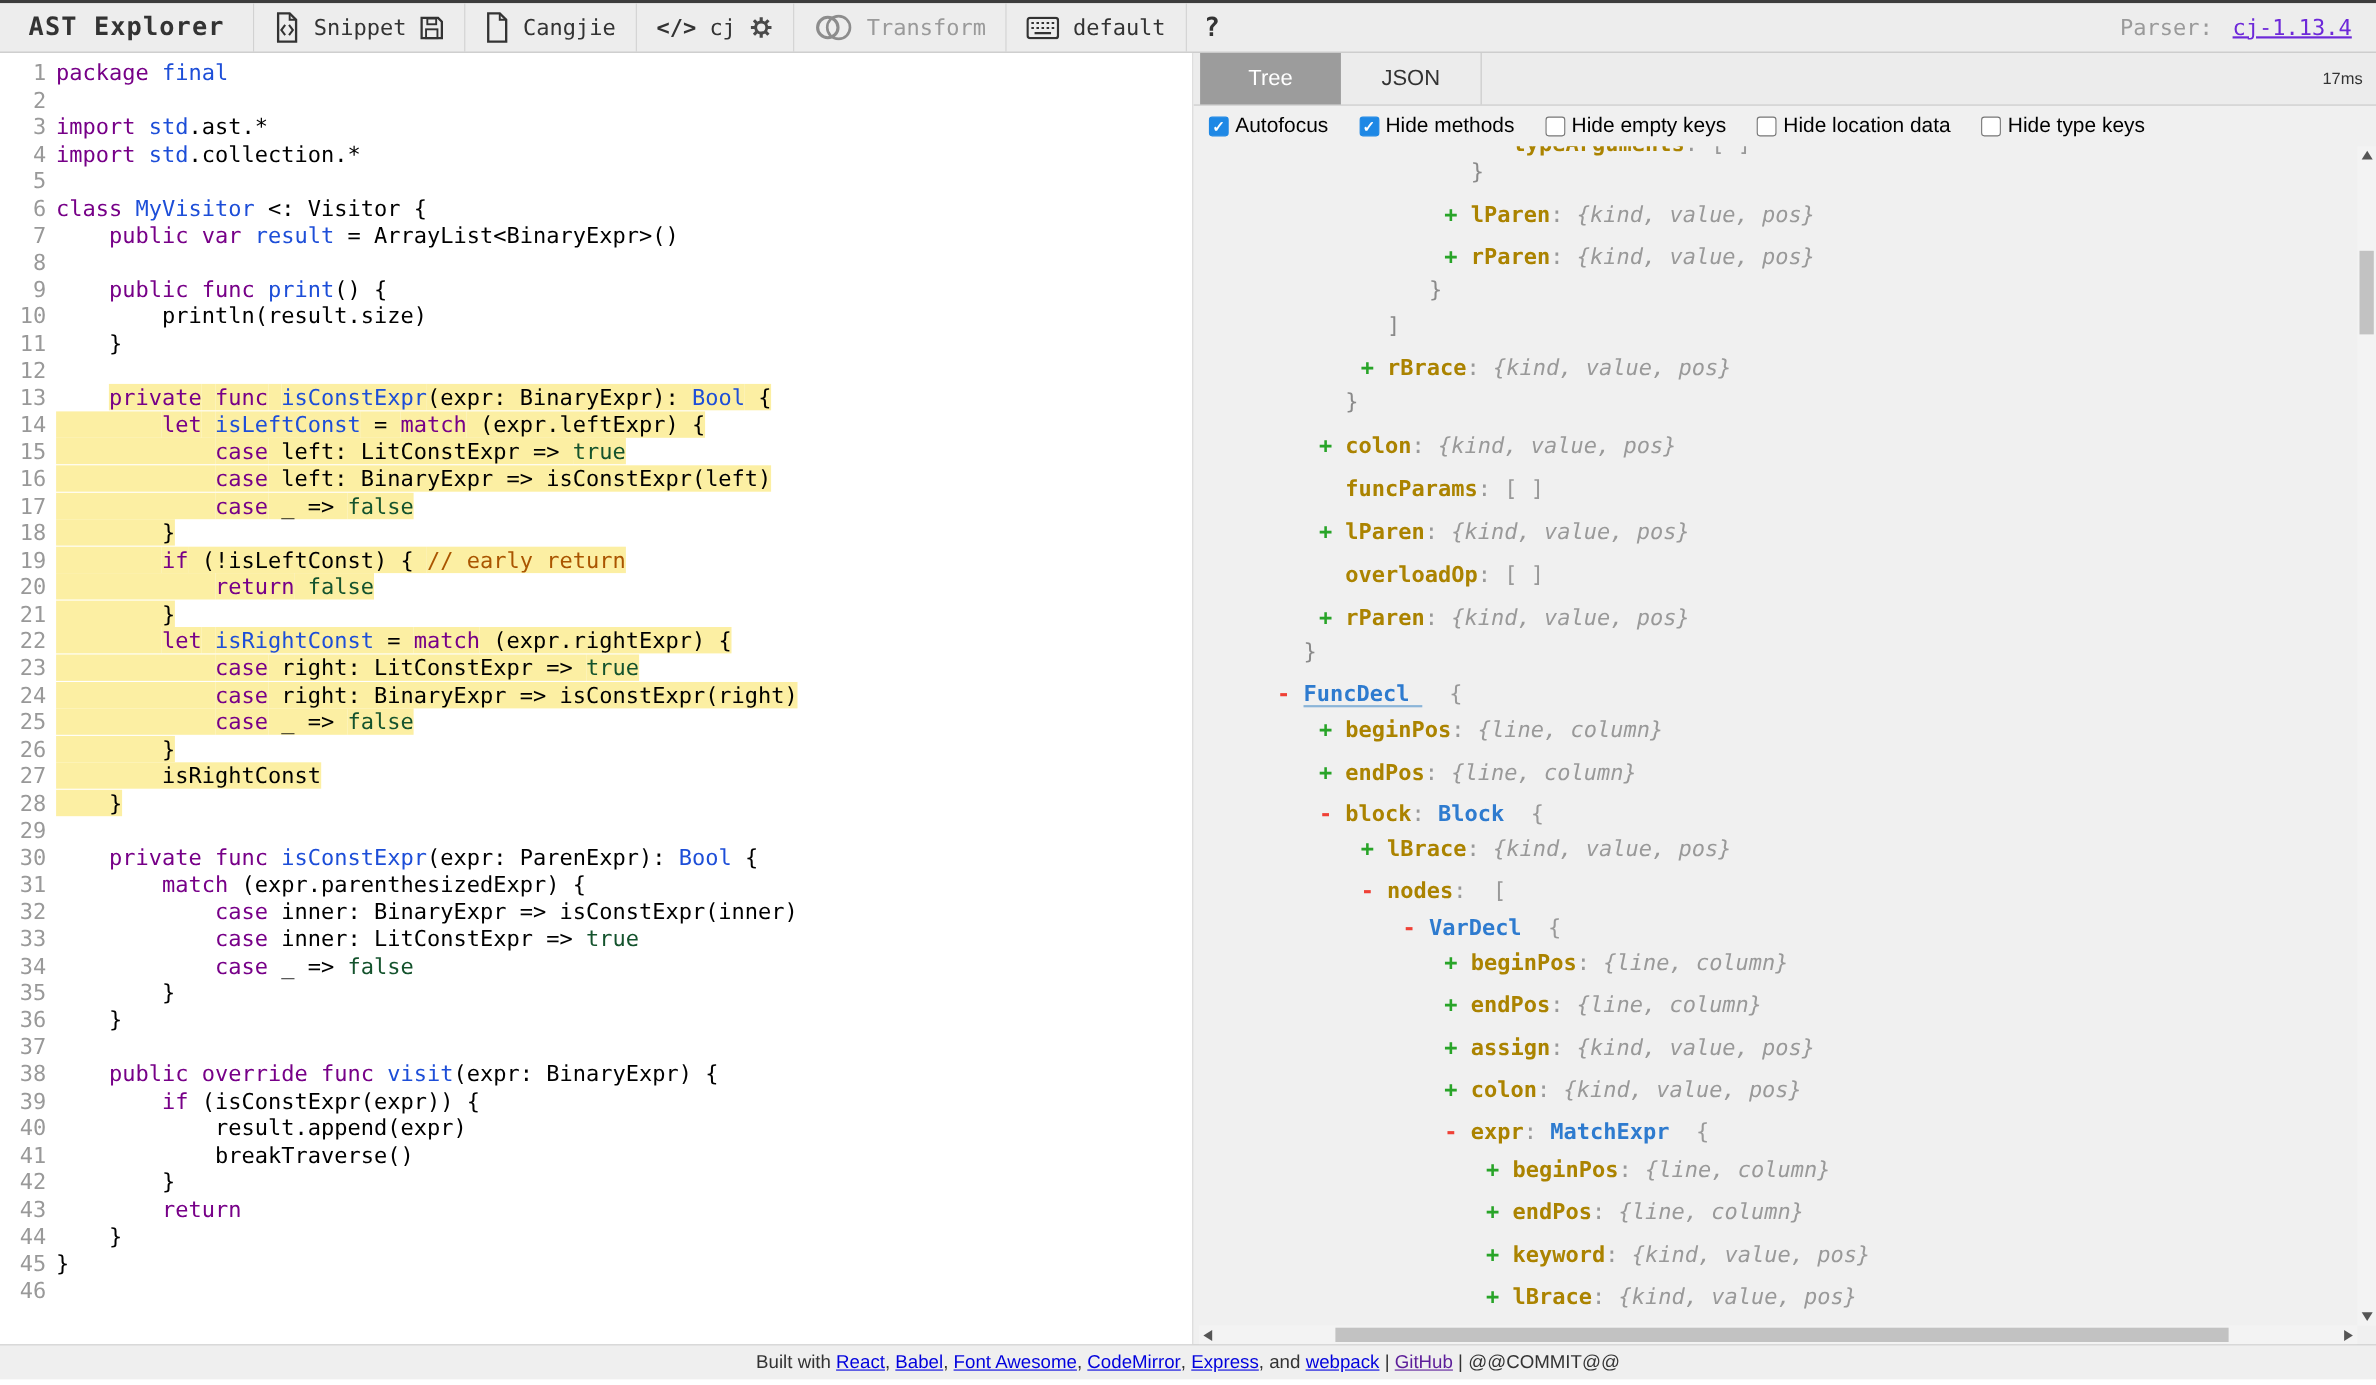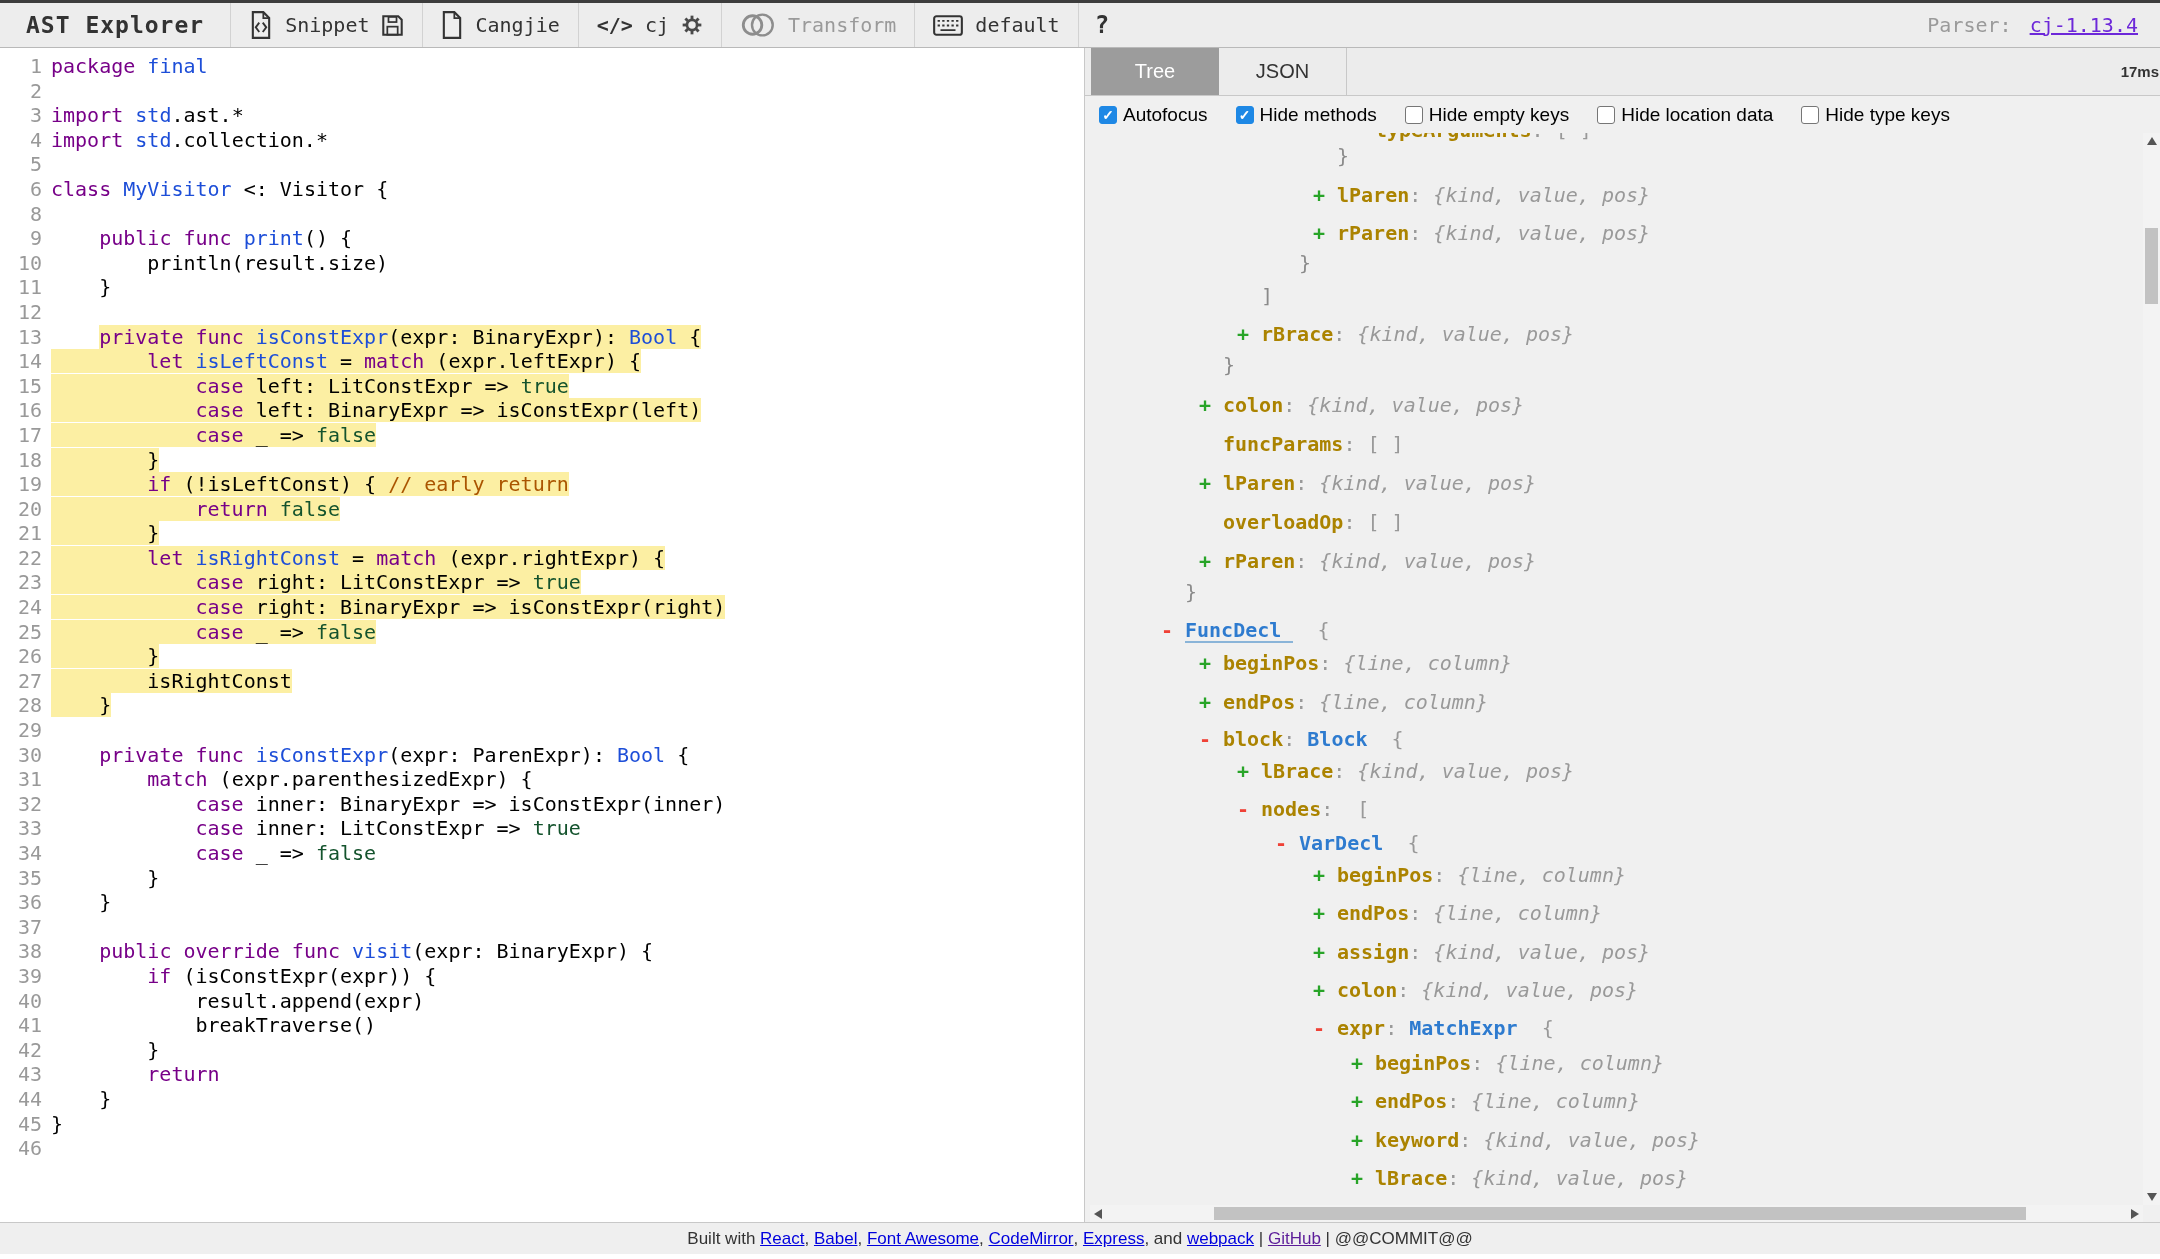--- a/index.html
+++ b/index.html
@@ -34,21 +34,21 @@
 
   
   .panel{position:relative;flex:1;background:#f0f0f0;overflow:hidden;
          font-family:"Liberation Sans",sans-serif;}
   .tab-bar{height:48px;background:#ececec;border-bottom:1px solid #c8c8c8;
            display:flex;padding-left:6px;align-items:stretch;}
   .tab{width:128px;display:flex;align-items:center;justify-content:center;
        font-size:20px;color:#333;cursor:pointer;}
   .tab.active{background:#9c9c9c;color:#fff;}
   .tab.plain{border-right:1px solid #c8c8c8;}
-  .timing{margin-left:auto;align-self:center;padding-right:1px;font-size:15px;color:#333;font-weight:bold;}
+  .timing{margin-left:auto;align-self:center;padding-right:12px;font-size:15px;color:#333;}
 
   .options{height:37px;display:flex;align-items:center;padding-left:14px;gap:28px;
            font-size:19px;color:#000;}
   .cb-item{display:flex;align-items:center;gap:6px;cursor:pointer;}
   .cb{width:18px;height:18px;border-radius:3px;border:1.5px solid #767676;background:#fff;
       display:inline-flex;align-items:center;justify-content:center;}
   .cb.checked{background:#1e88e5;border-color:#1e88e5;color:#fff;font-size:14px;font-weight:bold;}
 
   .tree-view{position:absolute;top:85px;left:0;right:17px;bottom:17px;overflow:hidden;
              font-family:"DejaVu Sans Mono",monospace;}
@@ -175,20 +175,21 @@
   <div class="main">
 
     <div class="editor">
       <div>
           <div class="code-line"><span class="gutter">1</span><span class="tk-k">package</span><span class="tk-p"> </span><span class="tk-d">final</span></div>
           <div class="code-line"><span class="gutter">2</span></div>
           <div class="code-line"><span class="gutter">3</span><span class="tk-k">import</span><span class="tk-p"> </span><span class="tk-d">std</span><span class="tk-p">.ast.*</span></div>
           <div class="code-line"><span class="gutter">4</span><span class="tk-k">import</span><span class="tk-p"> </span><span class="tk-d">std</span><span class="tk-p">.collection.*</span></div>
           <div class="code-line"><span class="gutter">5</span></div>
           <div class="code-line"><span class="gutter">6</span><span class="tk-k">class</span><span class="tk-p"> </span><span class="tk-d">MyVisitor</span><span class="tk-p"> &lt;: Visitor {</span></div>
+          <div class="code-line"><span class="gutter">7</span><span class="tk-p">    </span><span class="tk-k">public</span><span class="tk-p"> </span><span class="tk-k">var</span><span class="tk-p"> </span><span class="tk-d">result</span><span class="tk-p"> = ArrayList&lt;BinaryExpr&gt;()</span></div>
           <div class="code-line"><span class="gutter">8</span></div>
           <div class="code-line"><span class="gutter">9</span><span class="tk-p">    </span><span class="tk-k">public</span><span class="tk-p"> </span><span class="tk-k">func</span><span class="tk-p"> </span><span class="tk-d">print</span><span class="tk-p">() {</span></div>
           <div class="code-line"><span class="gutter">10</span><span class="tk-p">        println(result.size)</span></div>
           <div class="code-line"><span class="gutter">11</span><span class="tk-p">    }</span></div>
           <div class="code-line"><span class="gutter">12</span></div>
           <div class="code-line"><span class="gutter">13</span><span class="tk-p">    </span><span class="tk-k hl">private</span><span class="tk-p hl"> </span><span class="tk-k hl">func</span><span class="tk-p hl"> </span><span class="tk-d hl">isConstExpr</span><span class="tk-p hl">(expr: BinaryExpr): </span><span class="tk-d hl">Bool</span><span class="tk-p hl"> {</span></div>
           <div class="code-line"><span class="gutter">14</span><span class="tk-p hl">        </span><span class="tk-k hl">let</span><span class="tk-p hl"> </span><span class="tk-d hl">isLeftConst</span><span class="tk-p hl"> = </span><span class="tk-k hl">match</span><span class="tk-p hl"> (expr.leftExpr) {</span></div>
           <div class="code-line"><span class="gutter">15</span><span class="tk-p hl">            </span><span class="tk-k hl">case</span><span class="tk-p hl"> left: LitConstExpr =&gt; </span><span class="tk-a hl">true</span></div>
           <div class="code-line"><span class="gutter">16</span><span class="tk-p hl">            </span><span class="tk-k hl">case</span><span class="tk-p hl"> left: BinaryExpr =&gt; isConstExpr(left)</span></div>
           <div class="code-line"><span class="gutter">17</span><span class="tk-p hl">            </span><span class="tk-k hl">case</span><span class="tk-p hl"> _ =&gt; </span><span class="tk-a hl">false</span></div>

